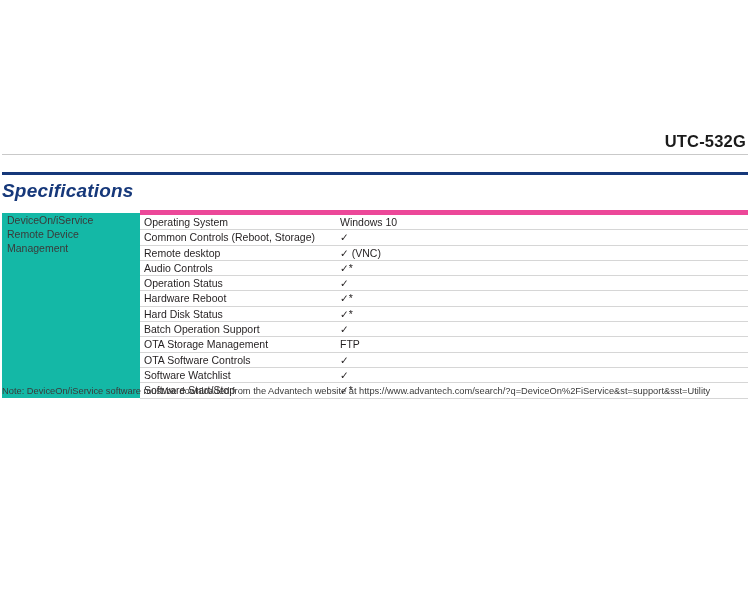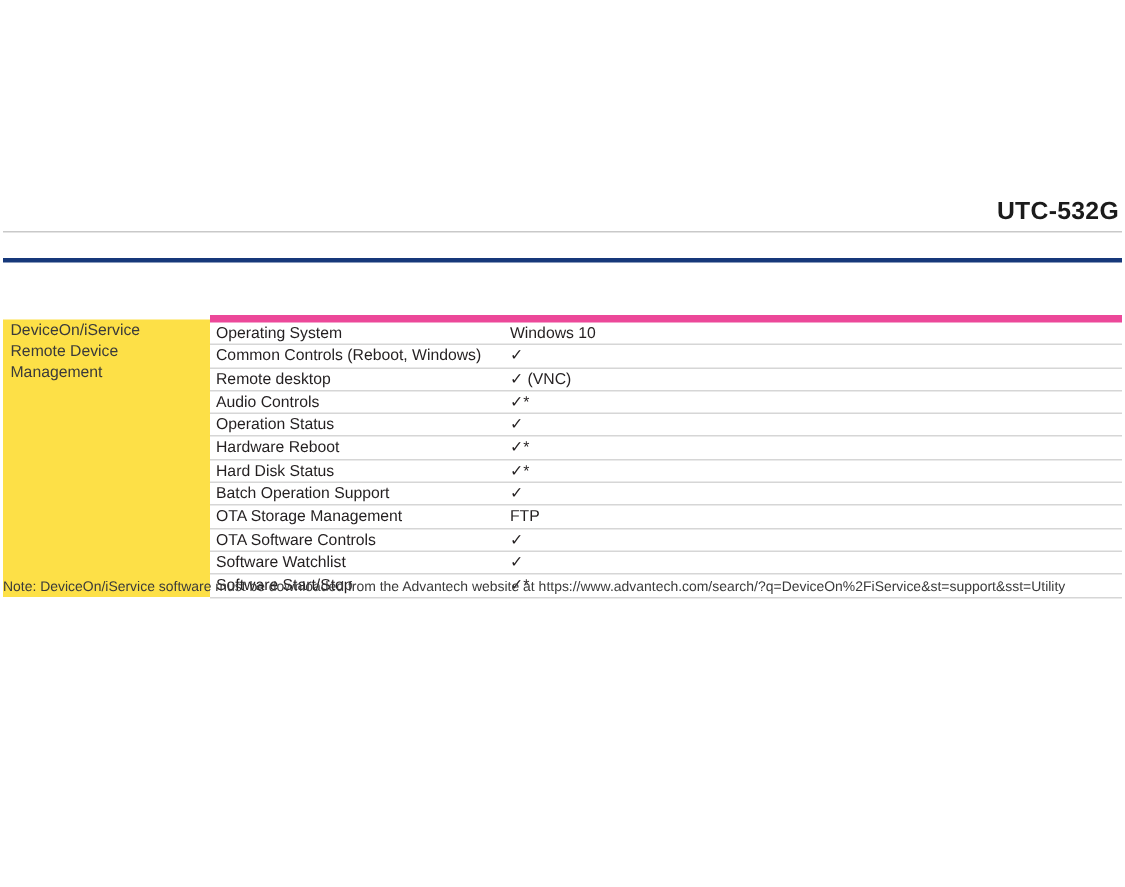--- a/index.html
+++ b/index.html
@@ -78,21 +78,21 @@
 
   .spec-table td {
     padding: 0;
     vertical-align: top;
     line-height: 14.3px;
     height: 14.3px;
   }
 
   .col-group {
     width: 133px;
-    background: #fde047;
+    background: #14b8a6;
     vertical-align: middle;
     text-align: left;
     padding-left: 5px !important;
     color: #3a3a3a;
     font-size: 10.5px;
     line-height: 13px;
   }
 
   .col-item {
     width: 192px;
@@ -127,33 +127,34 @@
 <body>
 
 <div class="page">
 
   <div class="model-name">UTC-532G</div>
 
   <div class="thin-rule"></div>
 
   <div class="blue-rule"></div>
 
+  <div class="spec-heading">Specifications</div>
 
   <table class="spec-table">
     <tbody>
       <tr class="first-row">
         <td class="col-group" rowspan="12">
           <div>DeviceOn/iService</div>
           <div>Remote Device Management</div>
         </td>
         <td class="col-item">Operating System</td>
         <td class="col-value">Windows 10</td>
       </tr>
       <tr>
-        <td class="col-item">Common Controls (Reboot, Windows)</td>
+        <td class="col-item">Common Controls (Reboot, Storage)</td>
         <td class="col-value check">✓</td>
       </tr>
       <tr>
         <td class="col-item">Remote desktop</td>
         <td class="col-value check">✓ (VNC)</td>
       </tr>
       <tr>
         <td class="col-item">Audio Controls</td>
         <td class="col-value check">✓*</td>
       </tr>

